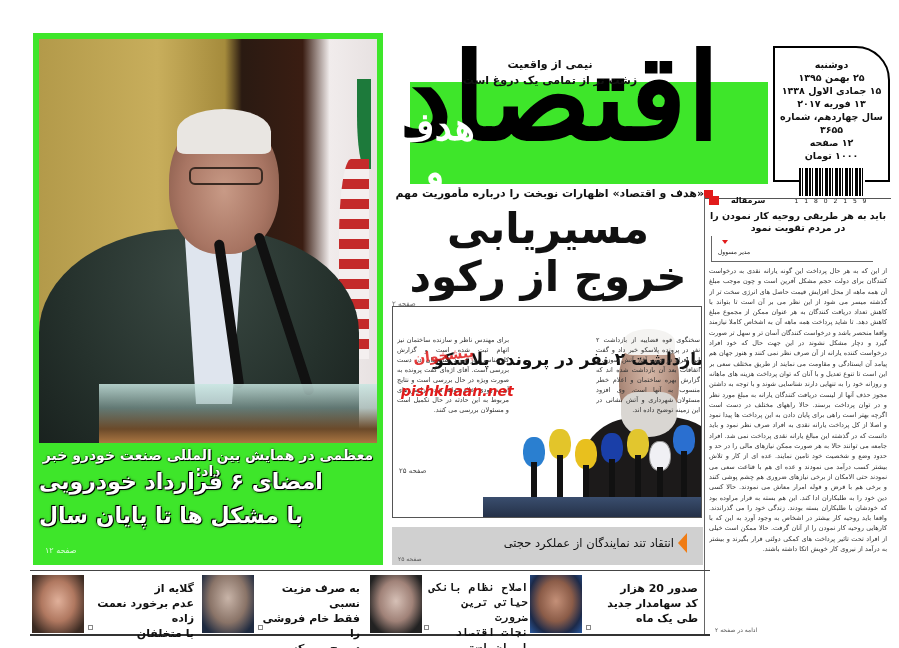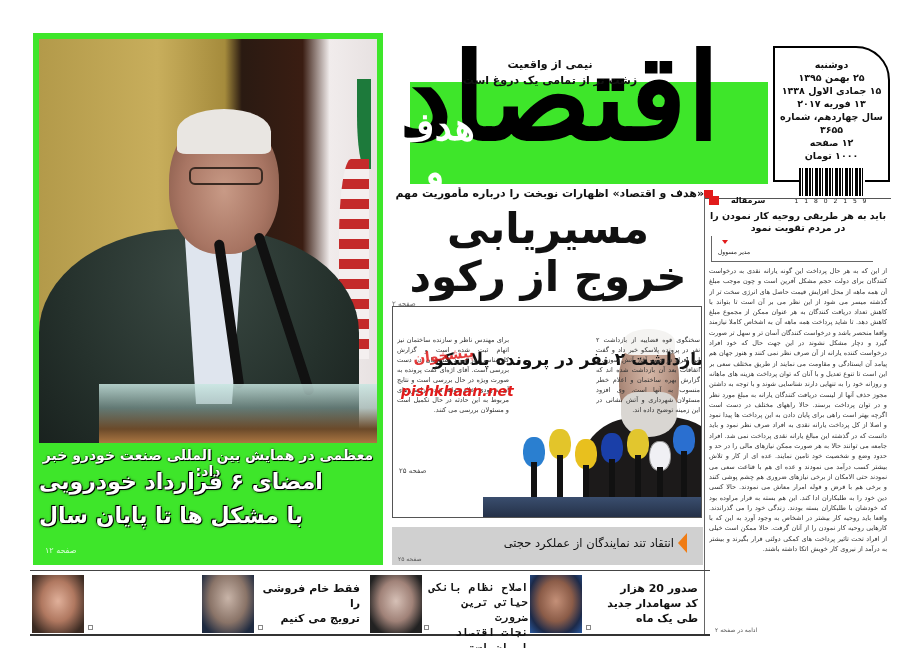--- a/index.html
+++ b/index.html
@@ -225,23 +225,29 @@
       <div>اصلاح نظام بانکی</div>
       <div>حیاتی ترین ضرورت</div>
       <div>نجات اقتصاد ایران است</div>
     </div>
     <div class="bt-icon" style="left:54px;top:50px;"></div>
   </div>
 
   <div class="bt-item" style="left:172px;width:160px;">
     <div class="bt-photo" style="left:0;background:radial-gradient(ellipse at 50% 40%, #c8b4a8 0%, #8a7468 50%, #1e2a40 85%);"></div>
     <div class="bt-text" style="left:56px;width:102px;">
+      <div>به صرف مزیت نسبی</div>
       <div>فقط خام فروشی را</div>
       <div>ترویج می کنیم</div>
     </div>
     <div class="bt-icon" style="left:56px;top:50px;"></div>
   </div>
 
   <div class="bt-item" style="left:2px;width:164px;">
     <div class="bt-photo" style="left:0;background:radial-gradient(ellipse at 50% 45%, #e0b09a 0%, #b07860 45%, #3a2a22 85%);"></div>
+    <div class="bt-text" style="left:56px;width:106px;">
+      <div>گلایه از</div>
+      <div>عدم برخورد نعمت زاده</div>
+      <div>با متخلفان</div>
+    </div>
     <div class="bt-icon" style="left:56px;top:50px;"></div>
   </div>
 </div>
 
 </body></html>

